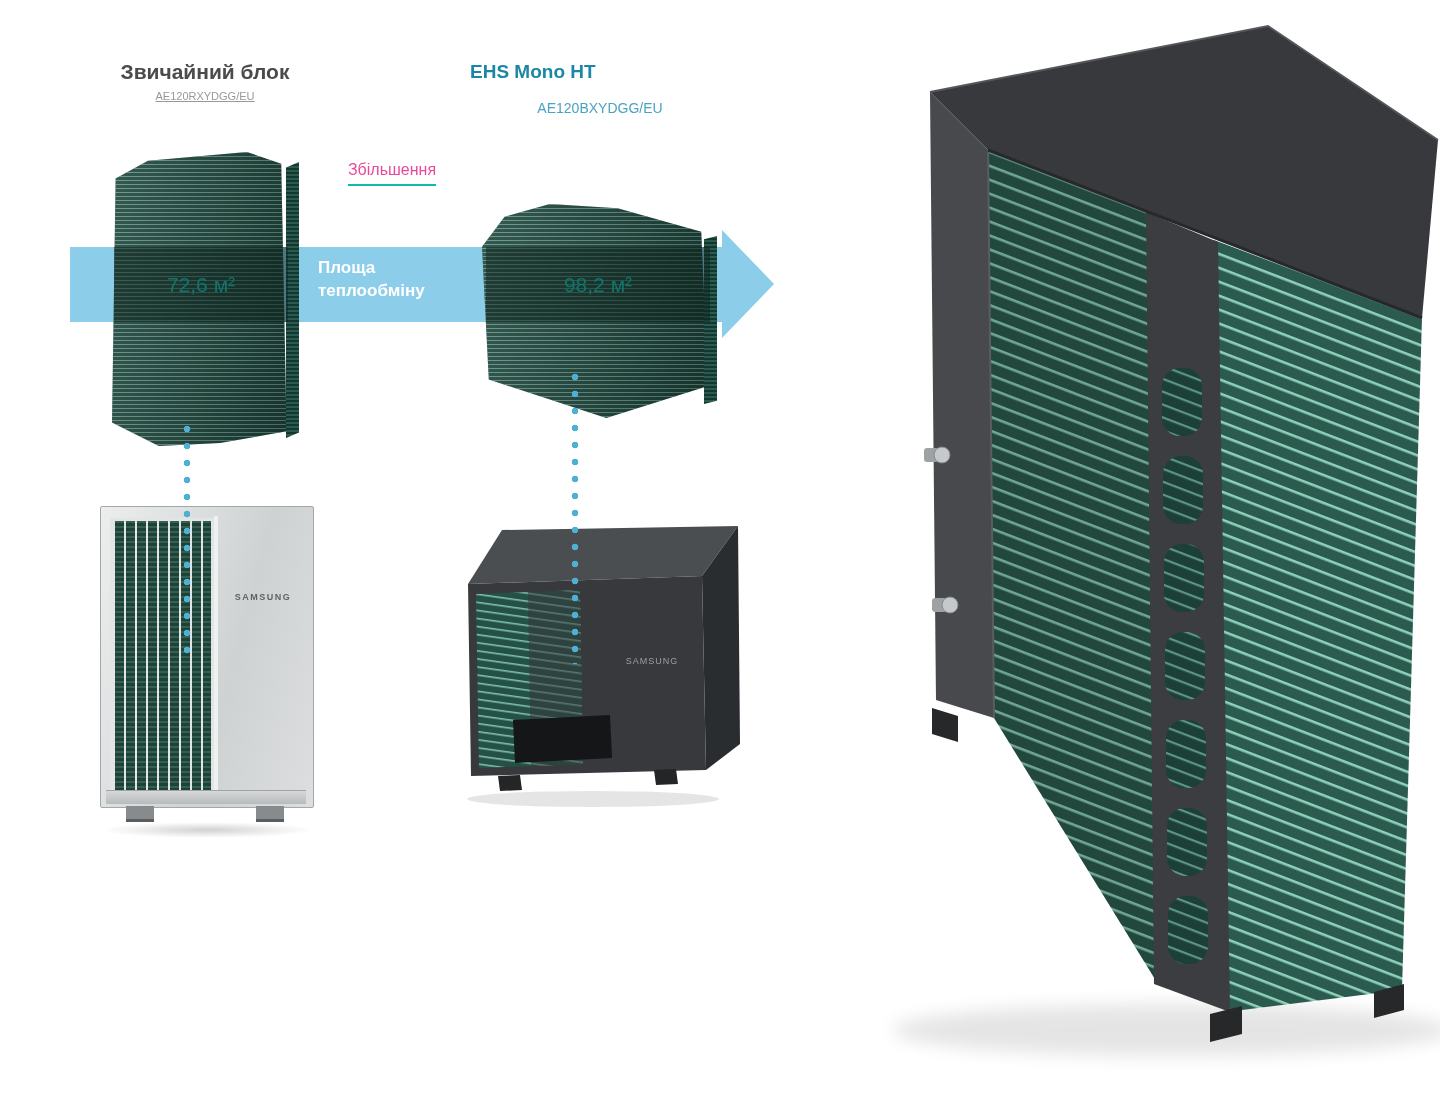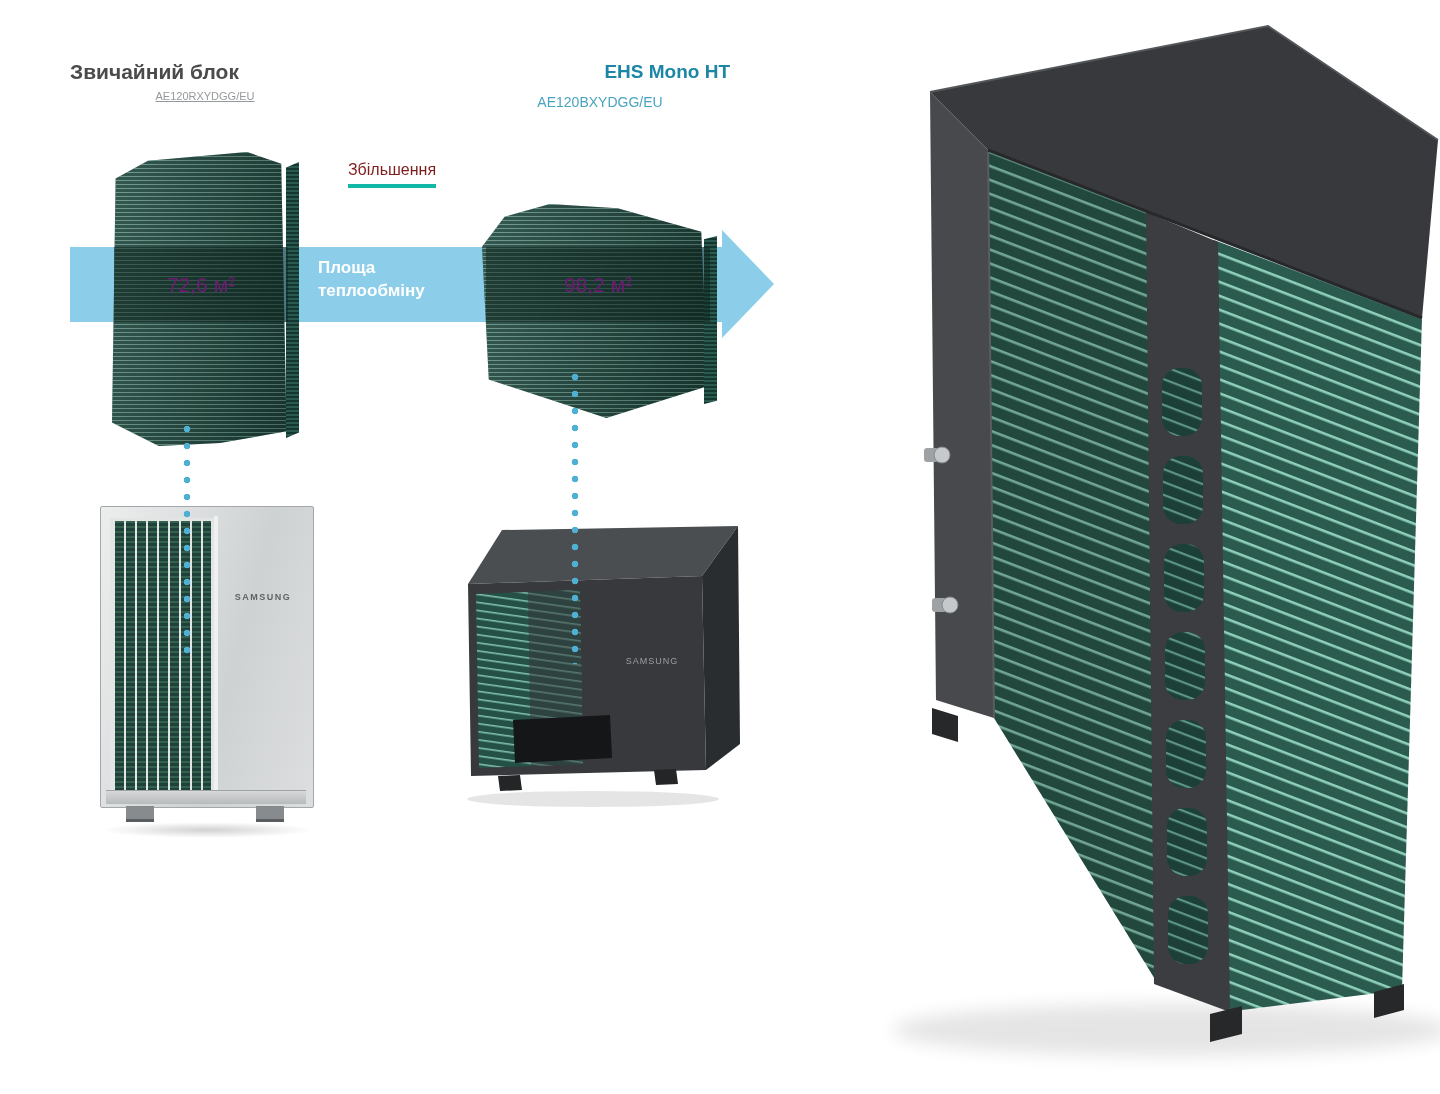--- a/index.html
+++ b/index.html
@@ -3,58 +3,58 @@
 <meta charset="utf-8">
 <style>
   html,body{margin:0;padding:0;background:#ffffff;}
   .canvas{
     position:relative;width:1440px;height:1094px;background:#ffffff;overflow:hidden;
     font-family:"Liberation Sans",sans-serif;
   }
   .abs{position:absolute;}
 
   
-  .title-left{left:70px;top:60px;width:270px;font-size:21px;font-weight:700;color:#4b4b4b;}
+  .title-left{left:70px;top:60px;width:270px;text-align:center;font-size:21px;font-weight:700;color:#4b4b4b;}
   .model-left{left:70px;top:90px;width:270px;text-align:center;font-size:11px;color:#96999b;text-decoration:underline;}
-  .title-right{left:470px;top:61px;width:260px;text-align:right;font-size:19px;font-weight:700;color:#1b87a5;}
-  .model-right{left:470px;top:94px;width:260px;text-align:center;font-size:14px;color:#4aa4c0;}
+  .title-right{left:470px;top:61px;width:260px;text-align:left;font-size:19px;font-weight:700;color:#1b87a5;}
+  .model-right{left:470px;top:100px;width:260px;text-align:center;font-size:14px;color:#4aa4c0;}
 
   
   .band{left:70px;top:247px;width:652px;height:75px;background:#8cceea;z-index:1;}
   .band-head{left:722px;top:230px;width:0;height:0;z-index:1;
     border-top:54px solid transparent;border-bottom:54px solid transparent;border-left:52px solid #8cceea;}
   .band-label{left:318px;top:256px;width:148px;text-align:left;color:#ffffff;
     font-size:17px;font-weight:700;line-height:23px;z-index:4;}
 
   
   .increase{left:322px;top:158px;width:140px;text-align:center;z-index:4;}
   .increase-value{font-size:44px;font-weight:400;color:#5cb5d9;line-height:46px;}
   .increase-unit{font-size:29px;}
-  .increase-label{display:inline-block;margin-top:3px;font-size:16px;color:#7f1d1d;
-    border-bottom:4px solid #14b8a6;padding-bottom:5px;}
+  .increase-label{display:inline-block;margin-top:3px;font-size:16px;color:#ec4899;
+    border-bottom:2px solid #14b8a6;padding-bottom:5px;}
 
   
   .coil{
     background-color:#1e463d;
     background-image:
       linear-gradient(100deg, rgba(255,255,255,0.10), rgba(0,0,0,0.28)),
       repeating-linear-gradient(to bottom, rgba(153,208,188,0.55) 0px, rgba(153,208,188,0.55) 1px, rgba(0,0,0,0) 1px, rgba(0,0,0,0) 4px);
     z-index:2;
   }
   .coil-left{left:112px;top:152px;width:180px;height:294px;
     clip-path:polygon(2% 9%,20% 3%,75% 0%,94% 4%,97% 95%,60% 99%,26% 100%,0% 92%);}
   .coil-mid{left:482px;top:204px;width:226px;height:214px;
     clip-path:polygon(0% 20%,10% 6%,30% 0%,60% 2%,97% 13%,100% 85%,55% 100%,3% 82%);}
   .fins{background:repeating-linear-gradient(to bottom,#2b5a4e 0 2px,#133630 2px 4px);z-index:2;
     clip-path:polygon(0 2%,100% 0,100% 98%,0 100%);}
   .fins-left{left:286px;top:162px;width:13px;height:276px;}
   .fins-mid{left:704px;top:236px;width:13px;height:168px;}
 
   .value-strip{top:247px;height:75px;background:rgba(11,33,28,0.50);z-index:3;
-    display:flex;align-items:center;justify-content:center;color:#701a75;font-size:21px;}
+    display:flex;align-items:center;justify-content:center;color:#0f766e;font-size:21px;}
   .value-strip-left{left:114px;width:174px;}
   .value-strip-mid{left:486px;width:224px;}
 
   
   .dots{width:8px;z-index:5;background-image:radial-gradient(circle at 4px 5px,#4fb0d4 3px,rgba(0,0,0,0) 3.6px);
     background-size:8px 17px;background-repeat:repeat-y;}
   .dots-left{left:183px;top:424px;height:238px;}
   .dots-mid{left:571px;top:372px;height:292px;}
 
   

